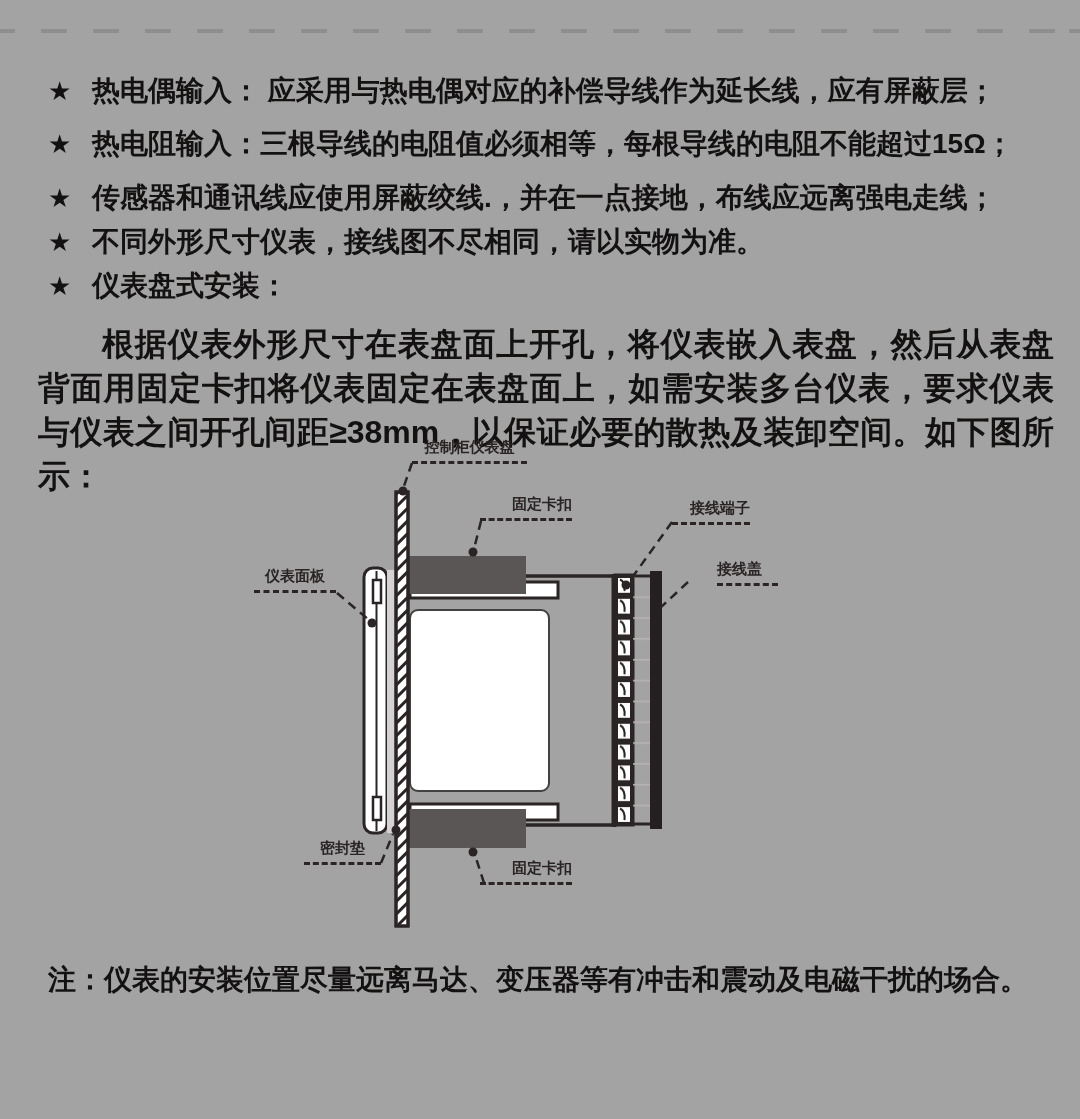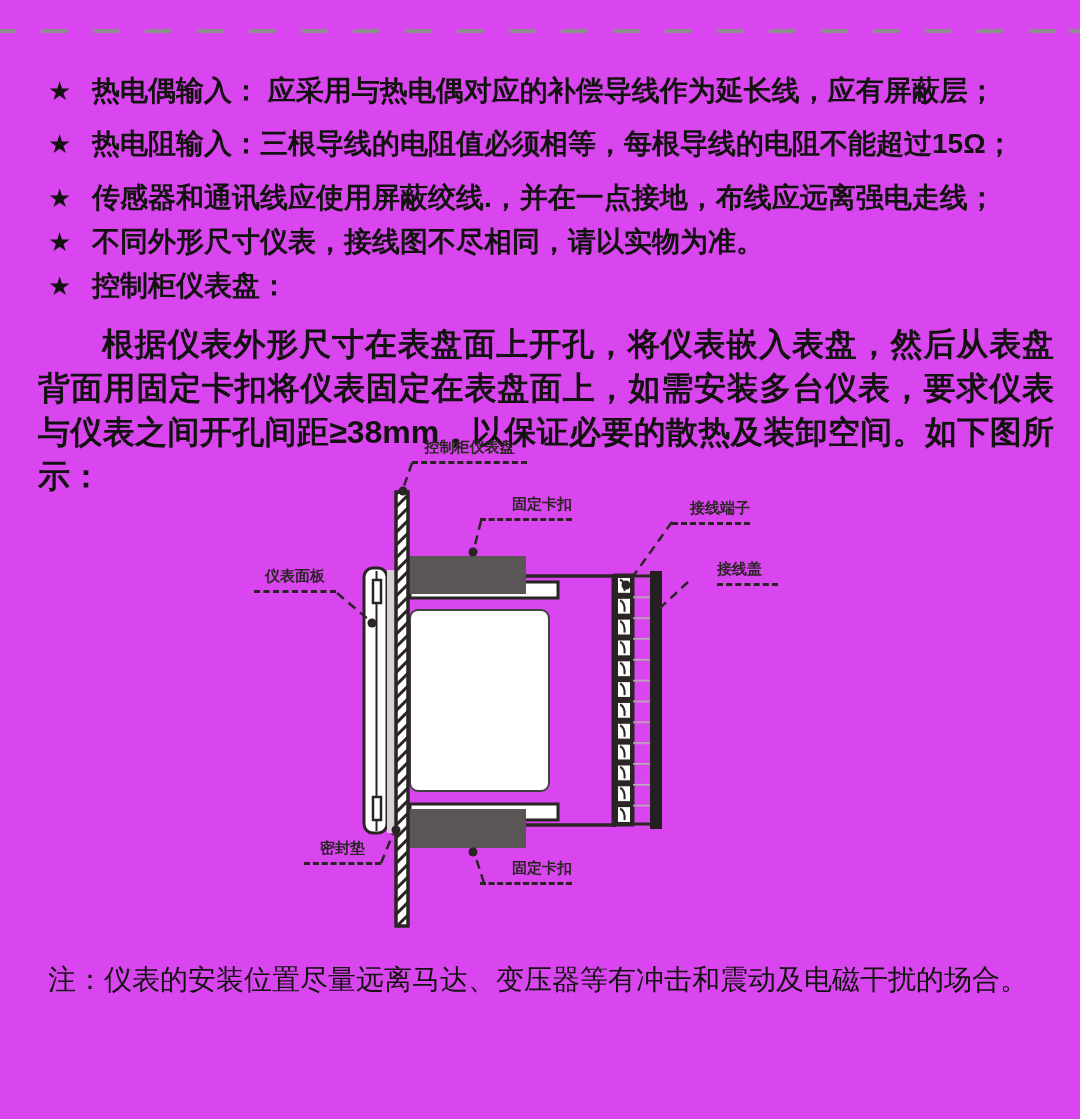--- a/index.html
+++ b/index.html
@@ -1,17 +1,17 @@
 <!DOCTYPE html>
 <html><head>
 <meta charset="utf-8">
 <style>
   html,body{margin:0;padding:0;background:#fff;}
   #page{
-    position:relative;width:1080px;height:1119px;background:#d946ef;
+    position:relative;width:1080px;height:1119px;background:#a3a3a3;
     font-family:"Liberation Sans","DejaVu Sans",sans-serif;
     color:#141111;overflow:hidden;
   }
   
   #separator{
     position:absolute;left:0;top:29px;width:1080px;height:4px;
     background:repeating-linear-gradient(90deg,#8e8e8e 0 26px,transparent 26px 52px);
     background-position:-11px 0;
   }
   
@@ -36,21 +36,21 @@
   #lbl-panel-board{left:412px;top:436px;width:115px;text-align:center;}
   #lbl-clip-top{left:480px;top:493px;width:92px;text-align:right;}
   #lbl-terminal{left:672px;top:497px;width:78px;text-align:right;}
   #lbl-cover{left:717px;top:558px;width:61px;text-align:left;}
   #lbl-front-panel{left:254px;top:565px;width:82px;text-align:center;}
   #lbl-gasket{left:304px;top:837px;width:77px;text-align:center;}
   #lbl-clip-bottom{left:480px;top:857px;width:92px;text-align:right;}
   
   #note{
     position:absolute;left:48px;top:962px;width:1010px;
-    font-size:28px;font-weight:normal;line-height:36px;white-space:nowrap;
+    font-size:28px;font-weight:bold;line-height:36px;white-space:nowrap;
   }
 </style>
 </head>
 <body>
 
 <div id="page">
 
   <div id="separator"></div>
 
   <div class="bullet" style="top:74px">
@@ -59,21 +59,21 @@
   <div class="bullet" style="top:127px">
     <span class="star">★</span><span>热电阻输入：三根导线的电阻值必须相等，每根导线的电阻不能超过15Ω；</span>
   </div>
   <div class="bullet" style="top:225px">
     <span class="star">★</span><span>不同外形尺寸仪表，接线图不尽相同，请以实物为准。</span>
   </div>
   <div class="bullet" style="top:181px">
     <span class="star">★</span><span>传感器和通讯线应使用屏蔽绞线.，并在一点接地，布线应远离强电走线；</span>
   </div>
   <div class="bullet" style="top:269px">
-    <span class="star">★</span><span>控制柜仪表盘：</span>
+    <span class="star">★</span><span>仪表盘式安装：</span>
   </div>
 
   <div id="paragraph">根据仪表外形尺寸在表盘面上开孔，将仪表嵌入表盘，然后从表盘背面用固定卡扣将仪表固定在表盘面上，如需安装多台仪表，要求仪表与仪表之间开孔间距≥38mm，以保证必要的散热及装卸空间。如下图所示：</div>
 
   <svg id="diagram-svg" viewBox="0 0 1080 510">
     <defs>
       <pattern id="hatch" patternUnits="userSpaceOnUse" width="9" height="9" patternTransform="rotate(45)">
         <rect width="3" height="9" fill="#2b2424"></rect>
       </pattern>
       <pattern id="cells" patternUnits="userSpaceOnUse" x="615" y="145" width="18" height="20.83">

